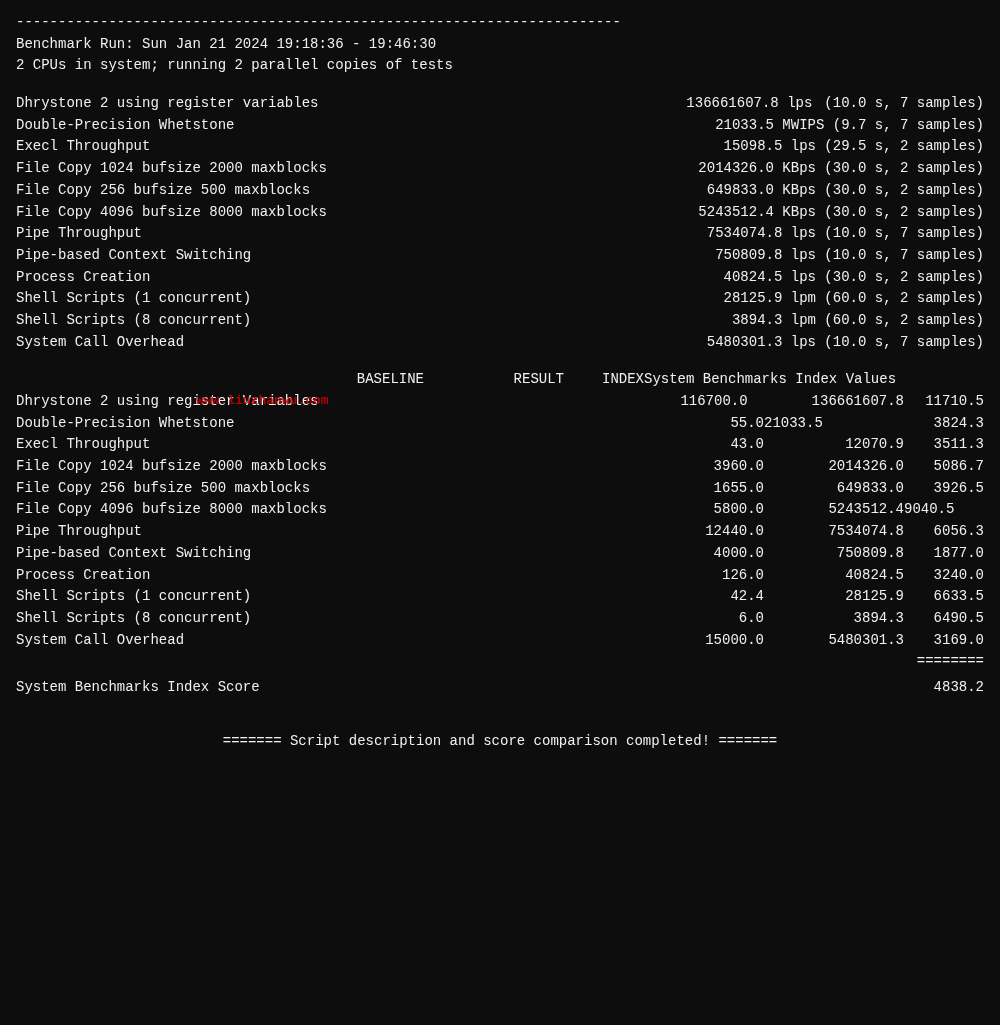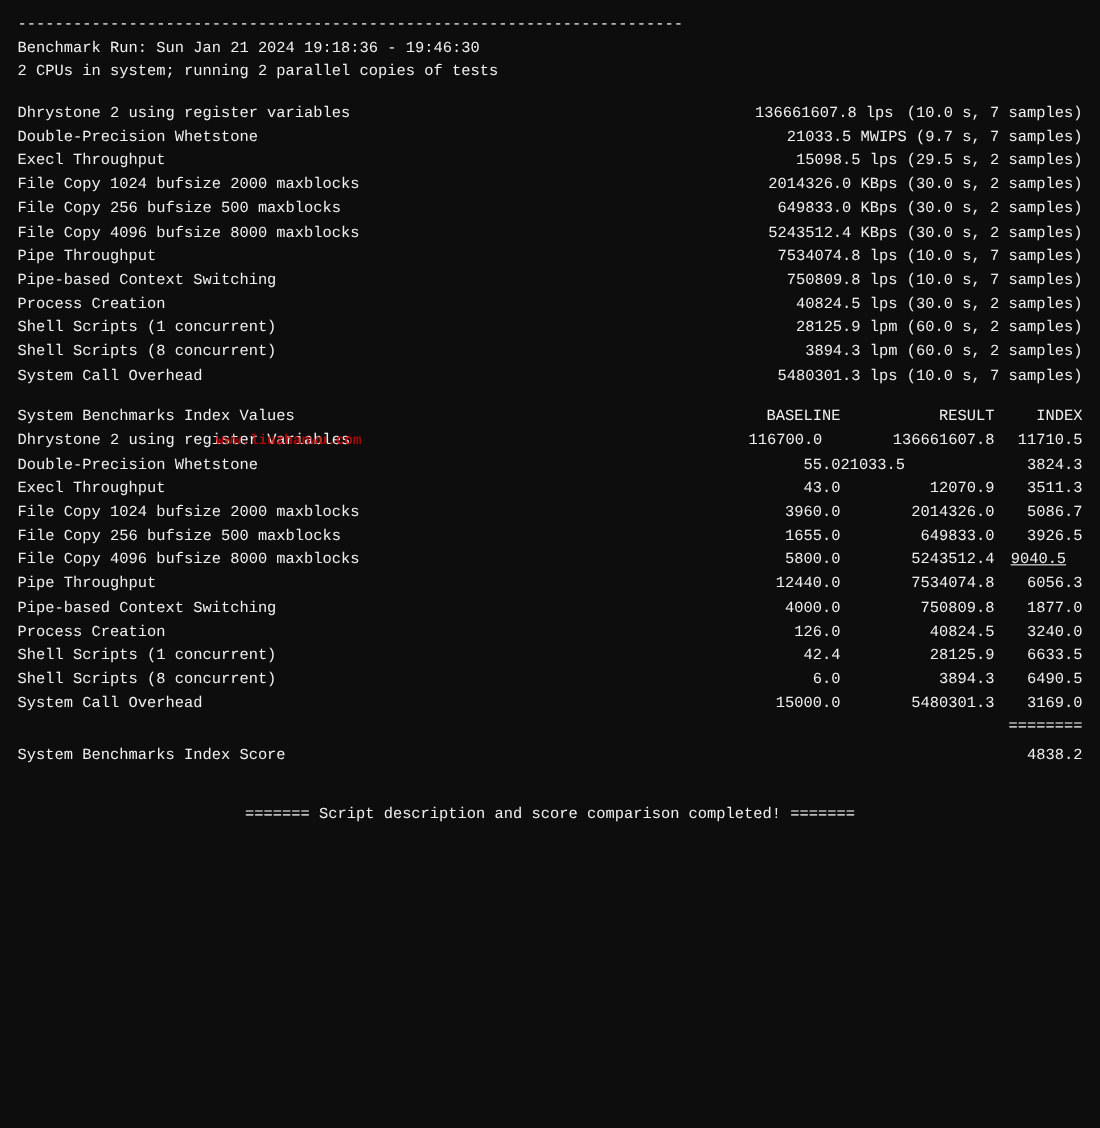--- a/index.html
+++ b/index.html
@@ -73,26 +73,26 @@
         <span style="flex: 1 1 0%; text-align: right;">3894.3 lpm   (60.0 s, 2 samples)</span>
       </div>
       <div style="display: flex; justify-content: space-between;">
         <span style="flex: 0 0 340px;">System Call Overhead</span>
         <span style="flex: 1 1 0%; text-align: right;">5480301.3 lps   (10.0 s, 7 samples)</span>
       </div>
     </div>
 
   <div style="margin-top:16px;">
   <div style="display: flex; position: relative;">
-        <span style="flex: 0 0 340px;">System Benchmarks Index Values</span>
         <span style="flex: 1 1 0%; display: flex; justify-content: flex-end;">
           <span style="min-width: 100px; text-align: right;">BASELINE</span>
           <span style="min-width: 140px; text-align: right;">RESULT</span>
           <span style="min-width: 80px; text-align: right;">INDEX</span>
         </span>
+        <span style="flex: 0 0 340px;">System Benchmarks Index Values</span>
       </div>
       <div style="display: flex; position: relative;">
         <span style="flex: 0 0 340px;">Dhrystone 2 using register <span style="color:#cc0000;font-weight:bold;position:absolute;left:180px;top:0;font-size:13px;opacity:0.85;">www.liuzhanwu.com</span>Variables</span>
         <span style="flex: 1 1 0%; display: flex; justify-content: flex-end;">
           <span style="min-width: 100px; text-align: center;">116700.0</span>
           <span style="min-width: 140px; text-align: right;">136661607.8</span>
           <span style="min-width: 80px; text-align: right;">11710.5</span>
         </span>
       </div>
       <div style="display: flex; position: relative;">
@@ -125,21 +125,21 @@
           <span style="min-width: 100px; text-align: right;">1655.0</span>
           <span style="min-width: 140px; text-align: right;">649833.0</span>
           <span style="min-width: 80px; text-align: right;">3926.5</span>
         </span>
       </div>
       <div style="display: flex; position: relative;">
         <span style="flex: 0 0 340px;">File Copy 4096 bufsize 8000 maxblocks</span>
         <span style="flex: 1 1 0%; display: flex; justify-content: flex-end;">
           <span style="min-width: 100px; text-align: right;">5800.0</span>
           <span style="min-width: 140px; text-align: right;">5243512.4</span>
-          <span style="min-width: 80px; text-align: center; text-decoration: underline;">9040.5</span>
+          <span style="min-width: 80px; text-align: left;">9040.5</span>
         </span>
       </div>
       <div style="display: flex; position: relative;">
         <span style="flex: 0 0 340px;">Pipe Throughput</span>
         <span style="flex: 1 1 0%; display: flex; justify-content: flex-end;">
           <span style="min-width: 100px; text-align: right;">12440.0</span>
           <span style="min-width: 140px; text-align: right;">7534074.8</span>
           <span style="min-width: 80px; text-align: right;">6056.3</span>
         </span>
       </div>

